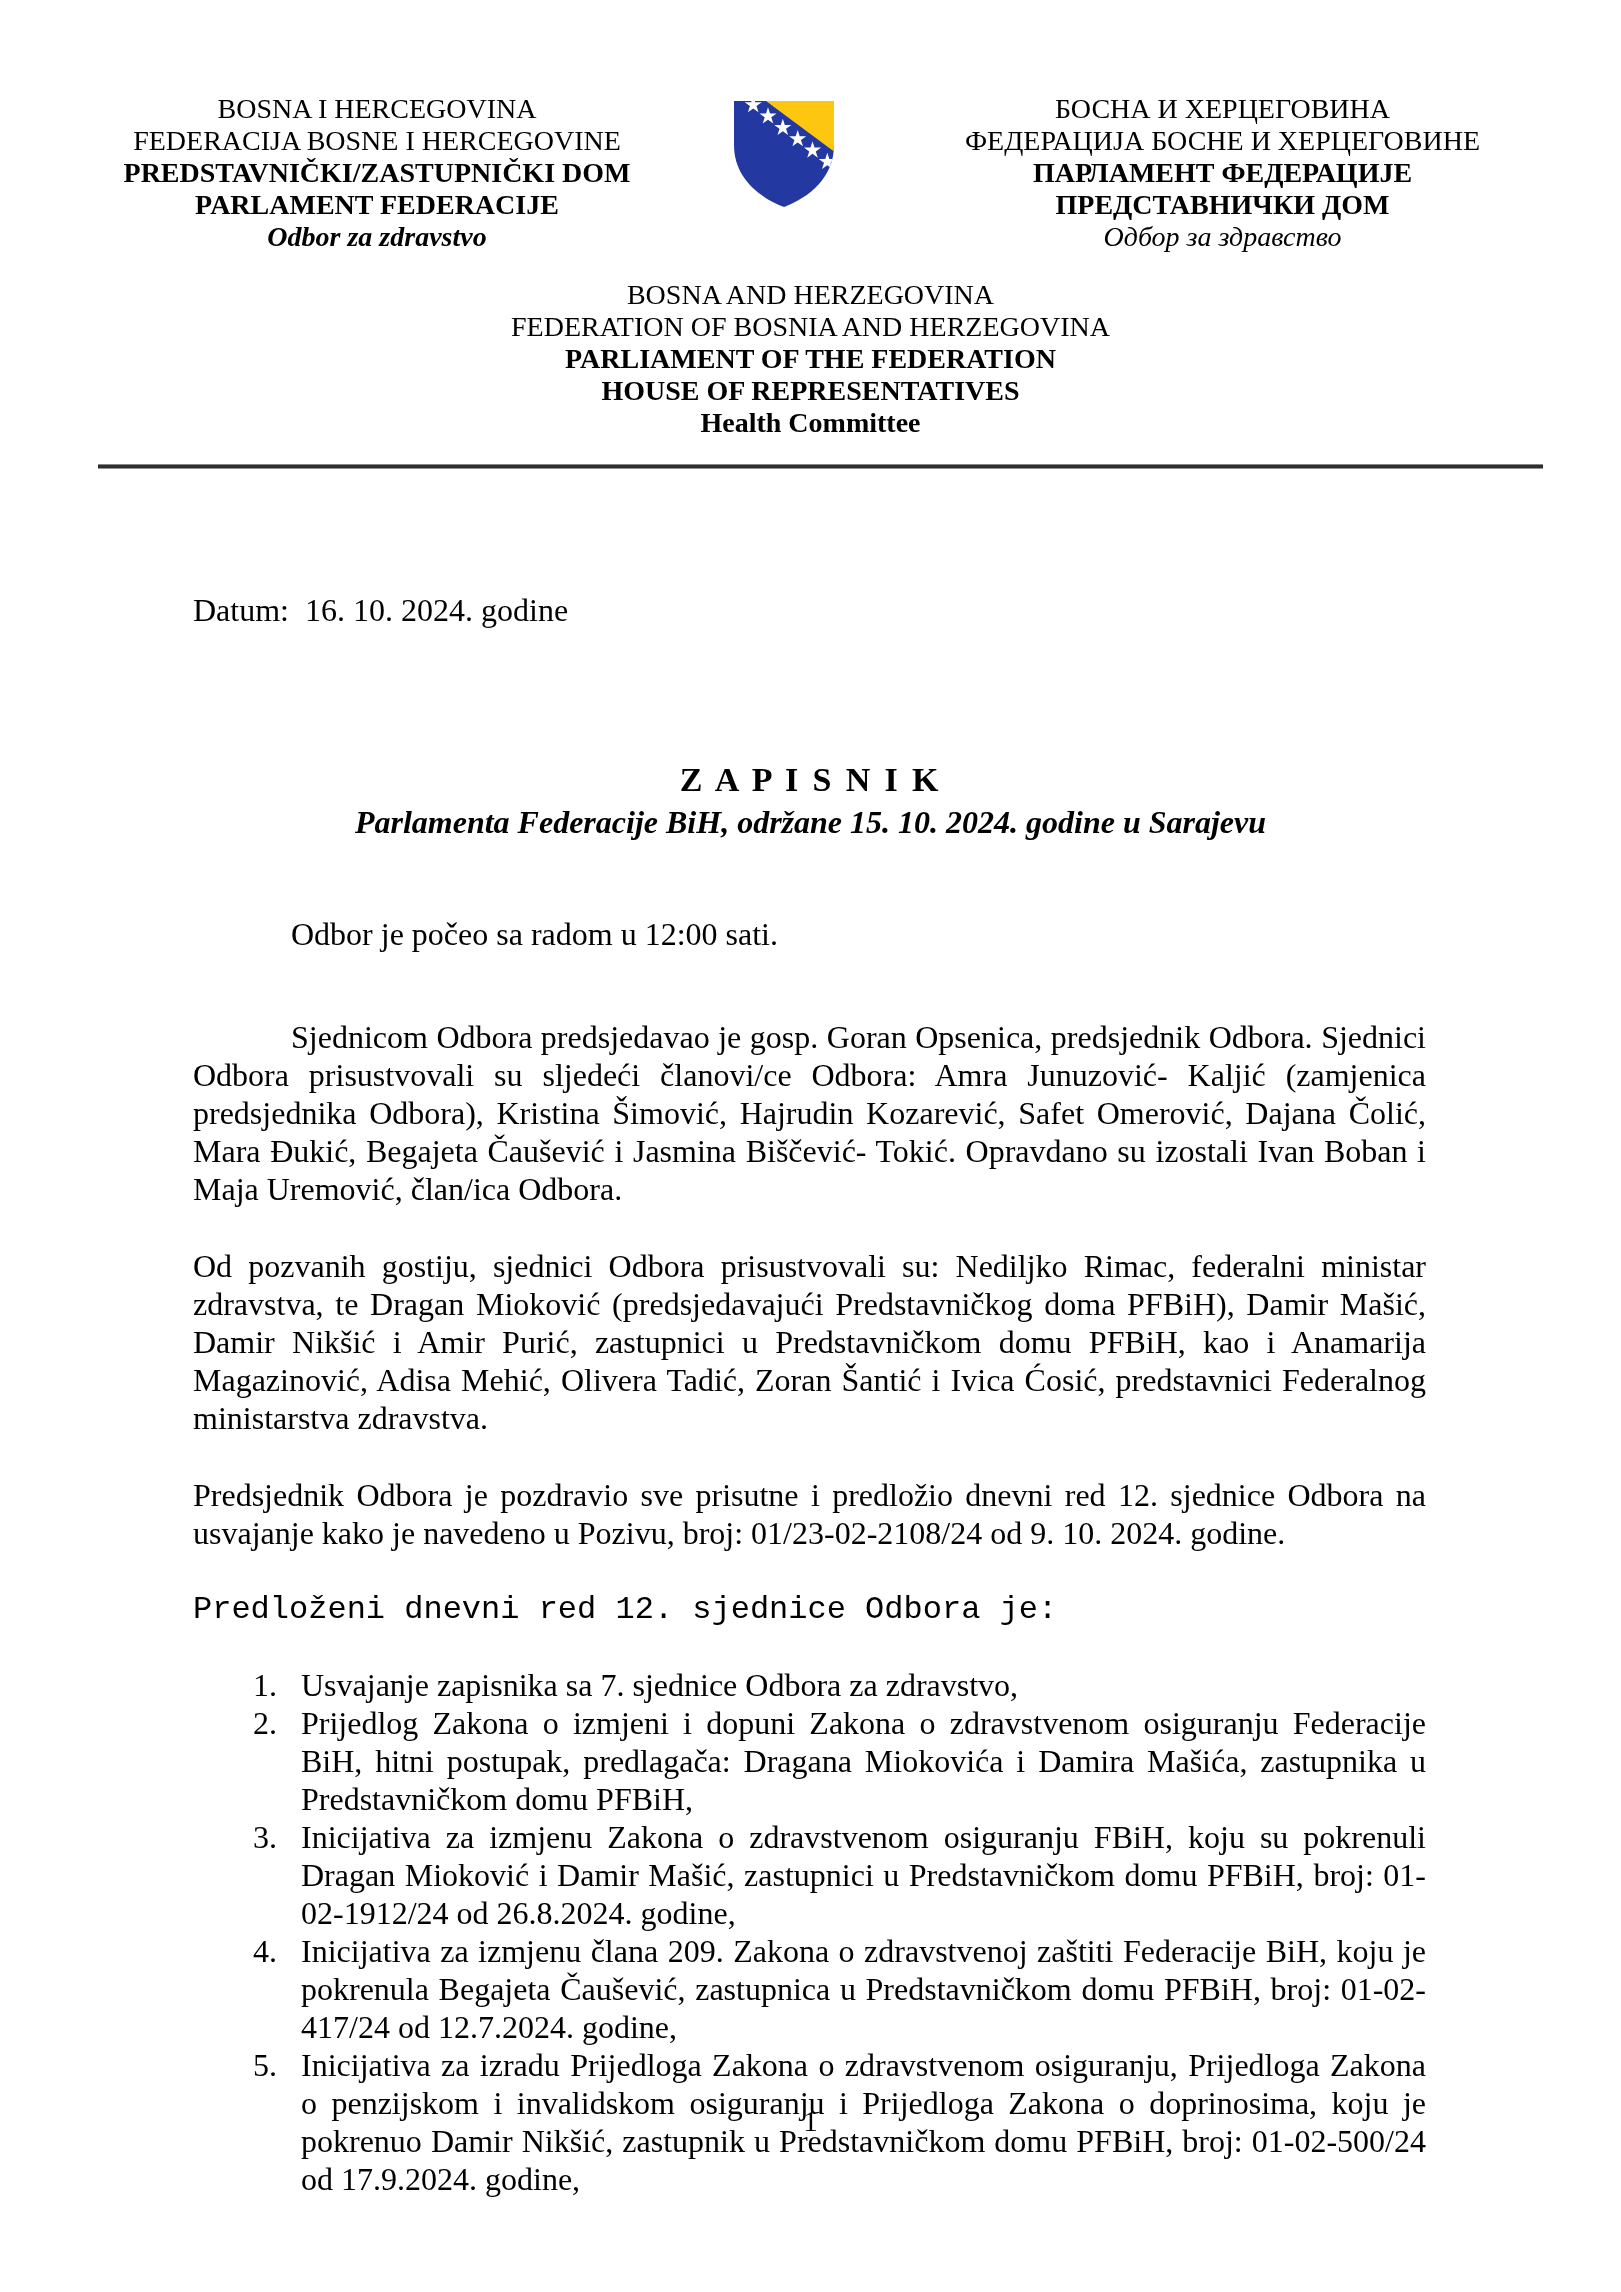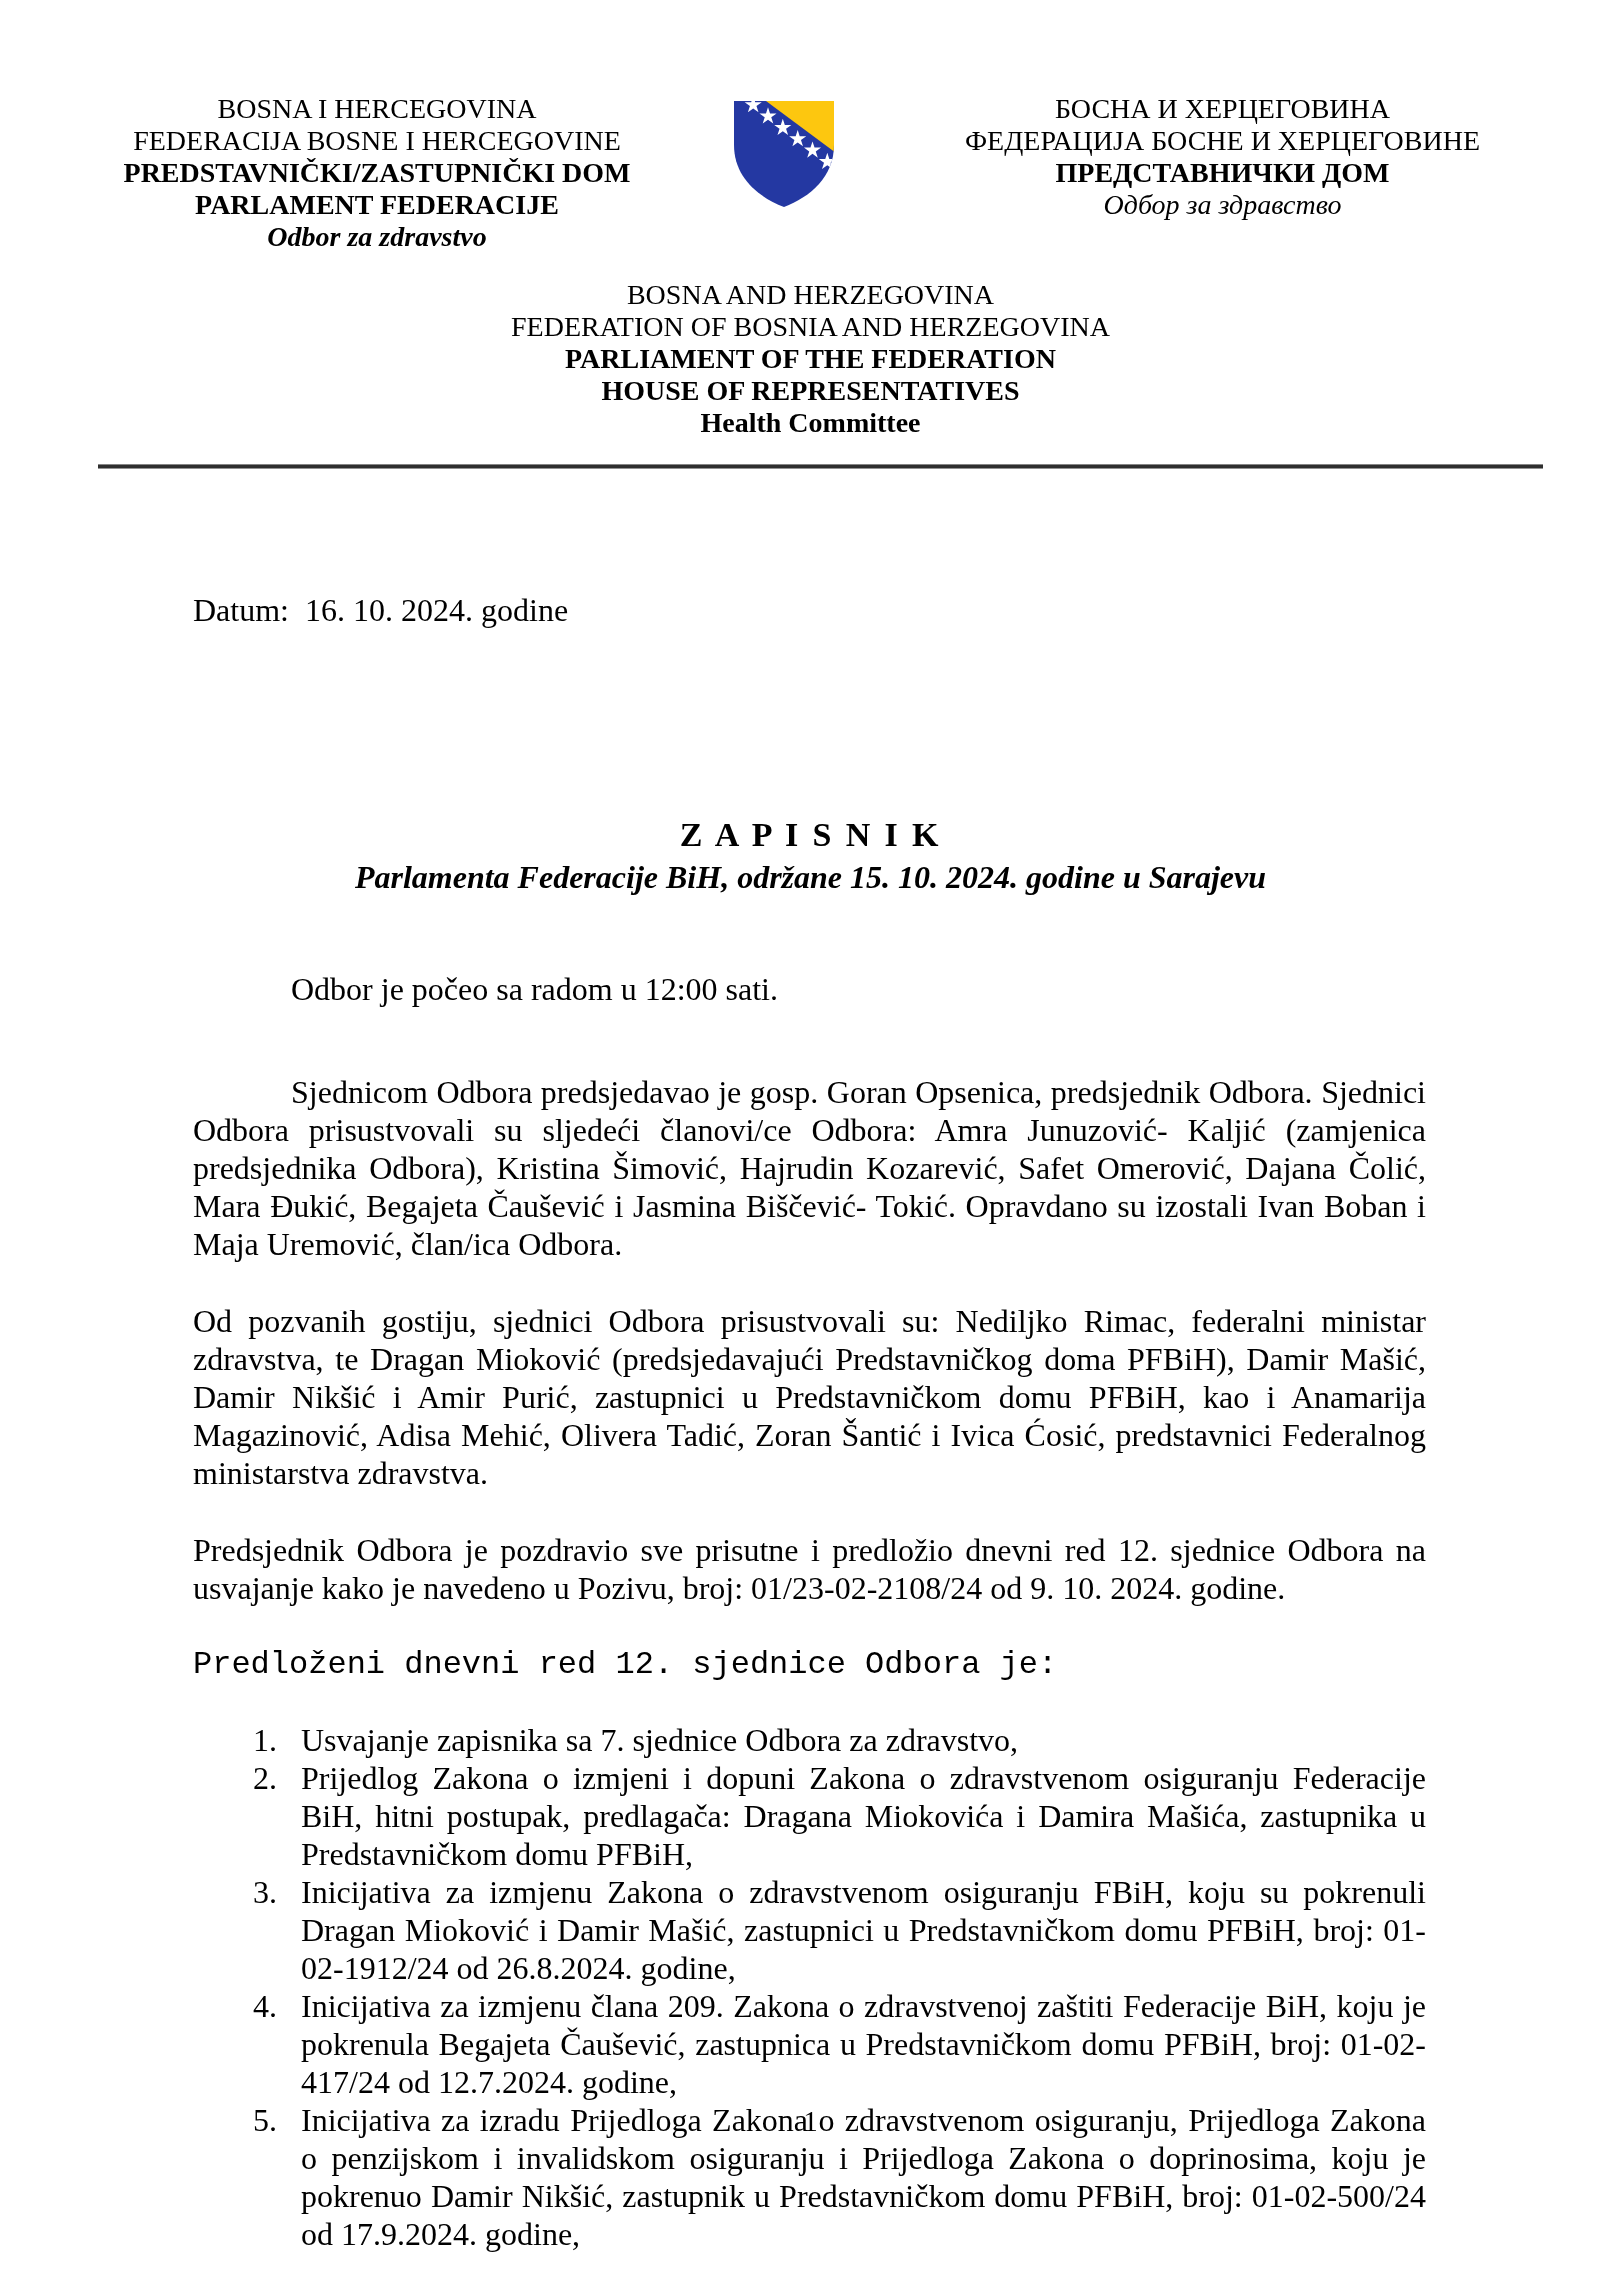--- a/index.html
+++ b/index.html
@@ -30,21 +30,21 @@
   }
   .english .b{font-weight:bold;}
   .rule{
     margin:25.5px 78px 0 98px;
     height:4.9px;
     background:linear-gradient(#b5b5b5,#2f2f2f 28%,#2f2f2f 72%,#c9c9c9);
   }
   
   .meta{margin:41px 195px 0 193px;font-size:32px;line-height:40px;white-space:pre-wrap;}
   
-  .title-block{margin-top:102px;text-align:center;}
+  .title-block{margin-top:47px;text-align:center;}
   .title-main{font-size:34px;font-weight:bold;letter-spacing:2.9px;line-height:45px;}
   .title-sub{font-size:32px;font-weight:bold;font-style:italic;line-height:40px;}
   
   .doc-body p{
     margin:0 195px 0 193px;
     font-size:32px;line-height:38px;
     text-align:justify;
   }
   p.p-opening{margin-top:73px;text-indent:98px;}
   p.p-attendance{margin-top:65px;text-indent:98px;}
@@ -94,20 +94,21 @@
           <use href="#starShape" transform="translate(88.5,55.4)"></use>
           <use href="#starShape" transform="translate(103.3,66.7)"></use>
           <use href="#starShape" transform="translate(118.1,78.0)"></use>
         </g>
       </svg>
     </div>
 
     <div class="org">
       <div>БОСНА И ХЕРЦЕГОВИНА</div>
       <div>ФЕДЕРАЦИЈА БОСНЕ И ХЕРЦЕГОВИНЕ</div>
+      <div class="b">ПАРЛАМЕНТ ФЕДЕРАЦИЈЕ</div>
       <div class="b">ПРЕДСТАВНИЧКИ ДОМ</div>
       <div class="i">Одбор за здравство</div>
     </div>
   </div>
 
   <div class="english">
     <div>BOSNA AND HERZEGOVINA</div>
     <div>FEDERATION OF BOSNIA AND HERZEGOVINA</div>
     <div class="b">PARLIAMENT OF THE FEDERATION</div>
     <div class="b">HOUSE OF REPRESENTATIVES</div>

